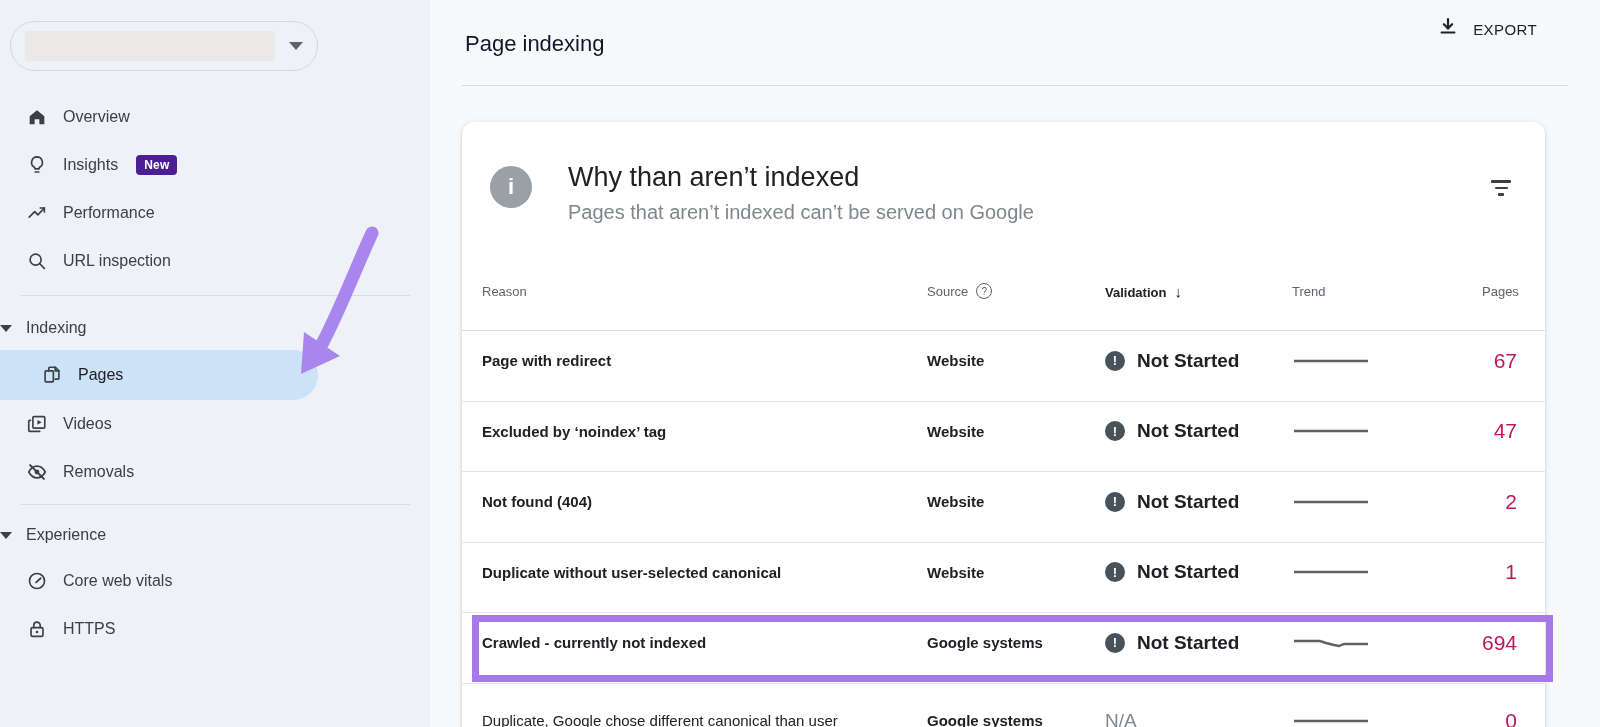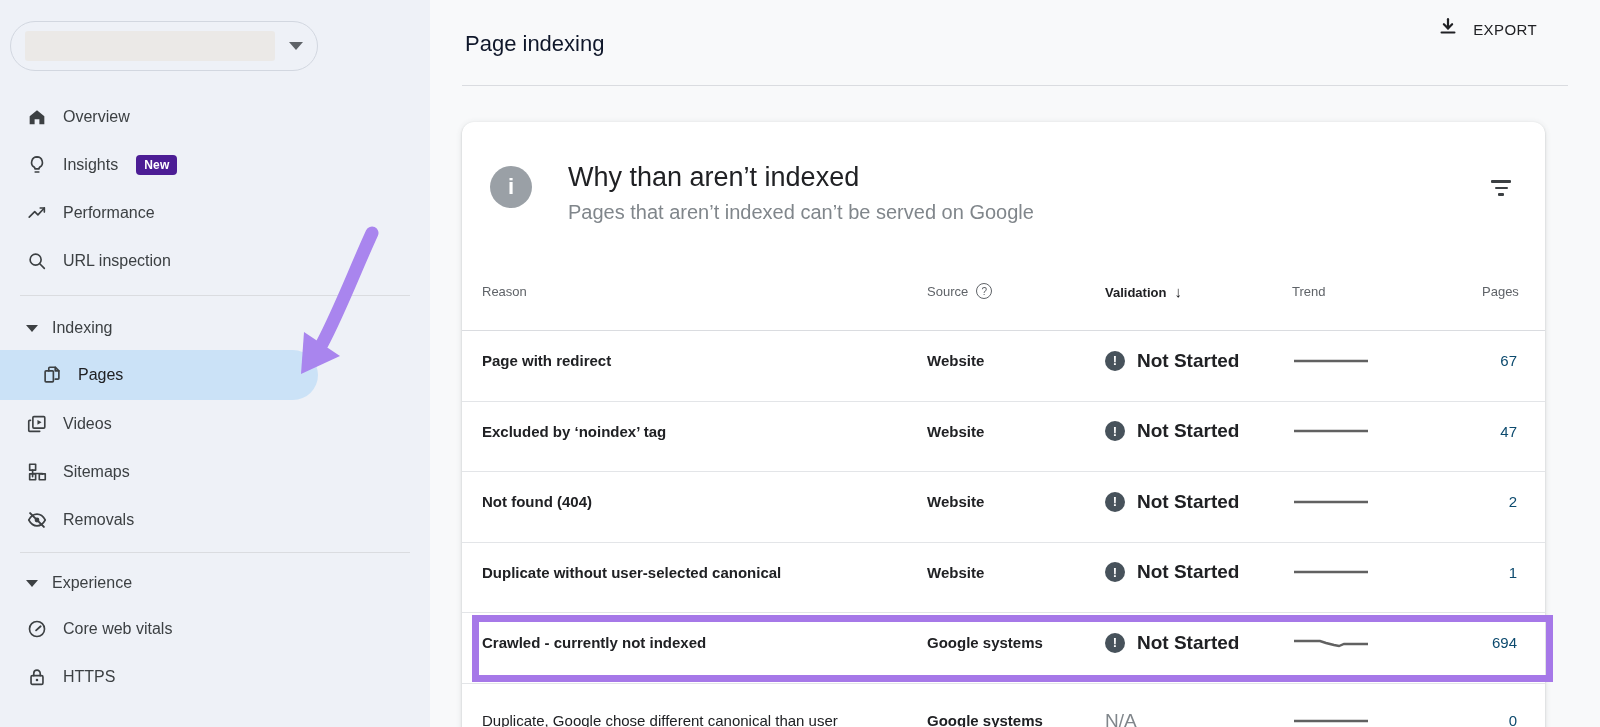--- a/index.html
+++ b/index.html
@@ -14,21 +14,21 @@
   .caret-down{width:0;height:0;border-left:7px solid transparent;border-right:7px solid transparent;
     border-top:8px solid #5f6368;margin-left:14px;}
   .nav{position:absolute;top:93px;left:0;right:0;}
   .nav-item{height:48px;display:flex;align-items:center;padding-left:25px;gap:14px;font-size:16px;
     color:#3c4043;cursor:pointer;}
   .nav-item .ic{width:24px;height:24px;display:flex;align-items:center;justify-content:center;flex:none;}
   .nav-item.active{height:50px;width:318px;background:#cbe2f7;border-radius:0 26px 26px 0;
     color:#202124;font-weight:500;padding-left:40px;box-sizing:border-box;}
   .side-divider{height:1px;background:#dadce0;margin:10px 20px 10px 20px;border:0;}
   .side-divider.second{margin-top:8px;margin-bottom:8px;}
-  .section-header{height:44px;display:flex;align-items:center;padding-left:26px;gap:14px;font-size:16px;
+  .section-header{height:44px;display:flex;align-items:center;gap:14px;font-size:16px;
     color:#3c4043;cursor:pointer;}
   .tri-down{width:0;height:0;border-left:6px solid transparent;border-right:6px solid transparent;
     border-top:7px solid #3c4043;}
   .new-badge{background:#4c1d95;color:#fff;font-size:12px;font-weight:700;border-radius:4px;
     padding:3px 8px 3px 8px;margin-left:4px;letter-spacing:.2px;}
   .arrow-annotation{position:absolute;left:230px;top:218px;pointer-events:none;z-index:5;}
 
   
   .page-title{position:absolute;left:465px;top:31px;font-size:22px;color:#0f172a;}
   .export-btn{position:absolute;right:63px;top:16px;display:flex;align-items:center;gap:14px;cursor:pointer;}
@@ -64,21 +64,21 @@
   .row:last-child{height:74px;}
   .cell-reason{font-size:15px;font-weight:700;color:#202124;}
   .row.regular .cell-reason{font-weight:400;}
   .cell-source{font-size:15px;color:#202124;font-weight:bold;}
   .cell-validation{display:flex;align-items:center;gap:12px;}
   .vbadge{width:20px;height:20px;border-radius:50%;background:#47525b;color:#fff;display:flex;
     align-items:center;justify-content:center;font-size:13px;font-weight:700;flex:none;}
   .vlabel{font-size:19px;font-weight:700;color:#202124;}
   .row.na .vlabel{font-weight:400;color:#80868b;}
   .cell-trend svg{display:block;}
-  .cell-pages{font-size:15px;color:#0c4a6e;text-align:right;}
+  .cell-pages{font-size:21px;color:#be185d;text-align:right;}
   .hl{display:none;position:absolute;left:10px;right:-8px;top:2px;bottom:1px;border:7px solid #a678e8;
     z-index:3;pointer-events:none;}
   .row.highlighted .hl{display:block;}
   svg.lineicon{stroke:#3c4043;fill:none;stroke-width:1.8;stroke-linecap:round;stroke-linejoin:round;}
 </style>
 </head>
 <body>
 
 <div class="screen">
 
@@ -153,31 +153,20 @@
         <span class="ic">
           <svg class="lineicon" width="22" height="22" viewBox="0 0 24 24">
               <path d="M5 8H4a1 1 0 0 0-1 1v10a1 1 0 0 0 1 1h11"></path>
               <rect x="7.5" y="4" width="13" height="12.5" rx="1.2"></rect>
               <path d="M12.5 7.5l4.5 2.7-4.5 2.7z" fill="#3c4043" stroke="none"></path>
             </svg>
         </span>
         <span>Videos</span>
       </div>
 
-      <div class="nav-item">
-        <span class="ic">
-          <svg class="lineicon" width="22" height="22" viewBox="0 0 24 24">
-              <rect x="4" y="3.5" width="6.5" height="6.5"></rect>
-              <rect x="4" y="14" width="6.5" height="6.5"></rect>
-              <rect x="14.5" y="14" width="6.5" height="6.5"></rect>
-              <path d="M7.2 10v7.2M7.2 13.6h10.6v.9"></path>
-            </svg>
-        </span>
-        <span>Sitemaps</span>
-      </div>
 
       <div class="nav-item">
         <span class="ic">
           <svg class="lineicon" width="22" height="22" viewBox="0 0 24 24">
               <path d="M3 12c2.5-4.6 6-6.4 9-6.4s6.5 1.8 9 6.4c-2.5 4.6-6 6.4-9 6.4S5.5 16.6 3 12z"></path>
               <circle cx="12" cy="12" r="2.6" fill="#3c4043" stroke="none"></circle>
               <path d="M4.5 4.5 19.5 19.5" stroke-width="2.2"></path>
             </svg>
         </span>
         <span>Removals</span>

